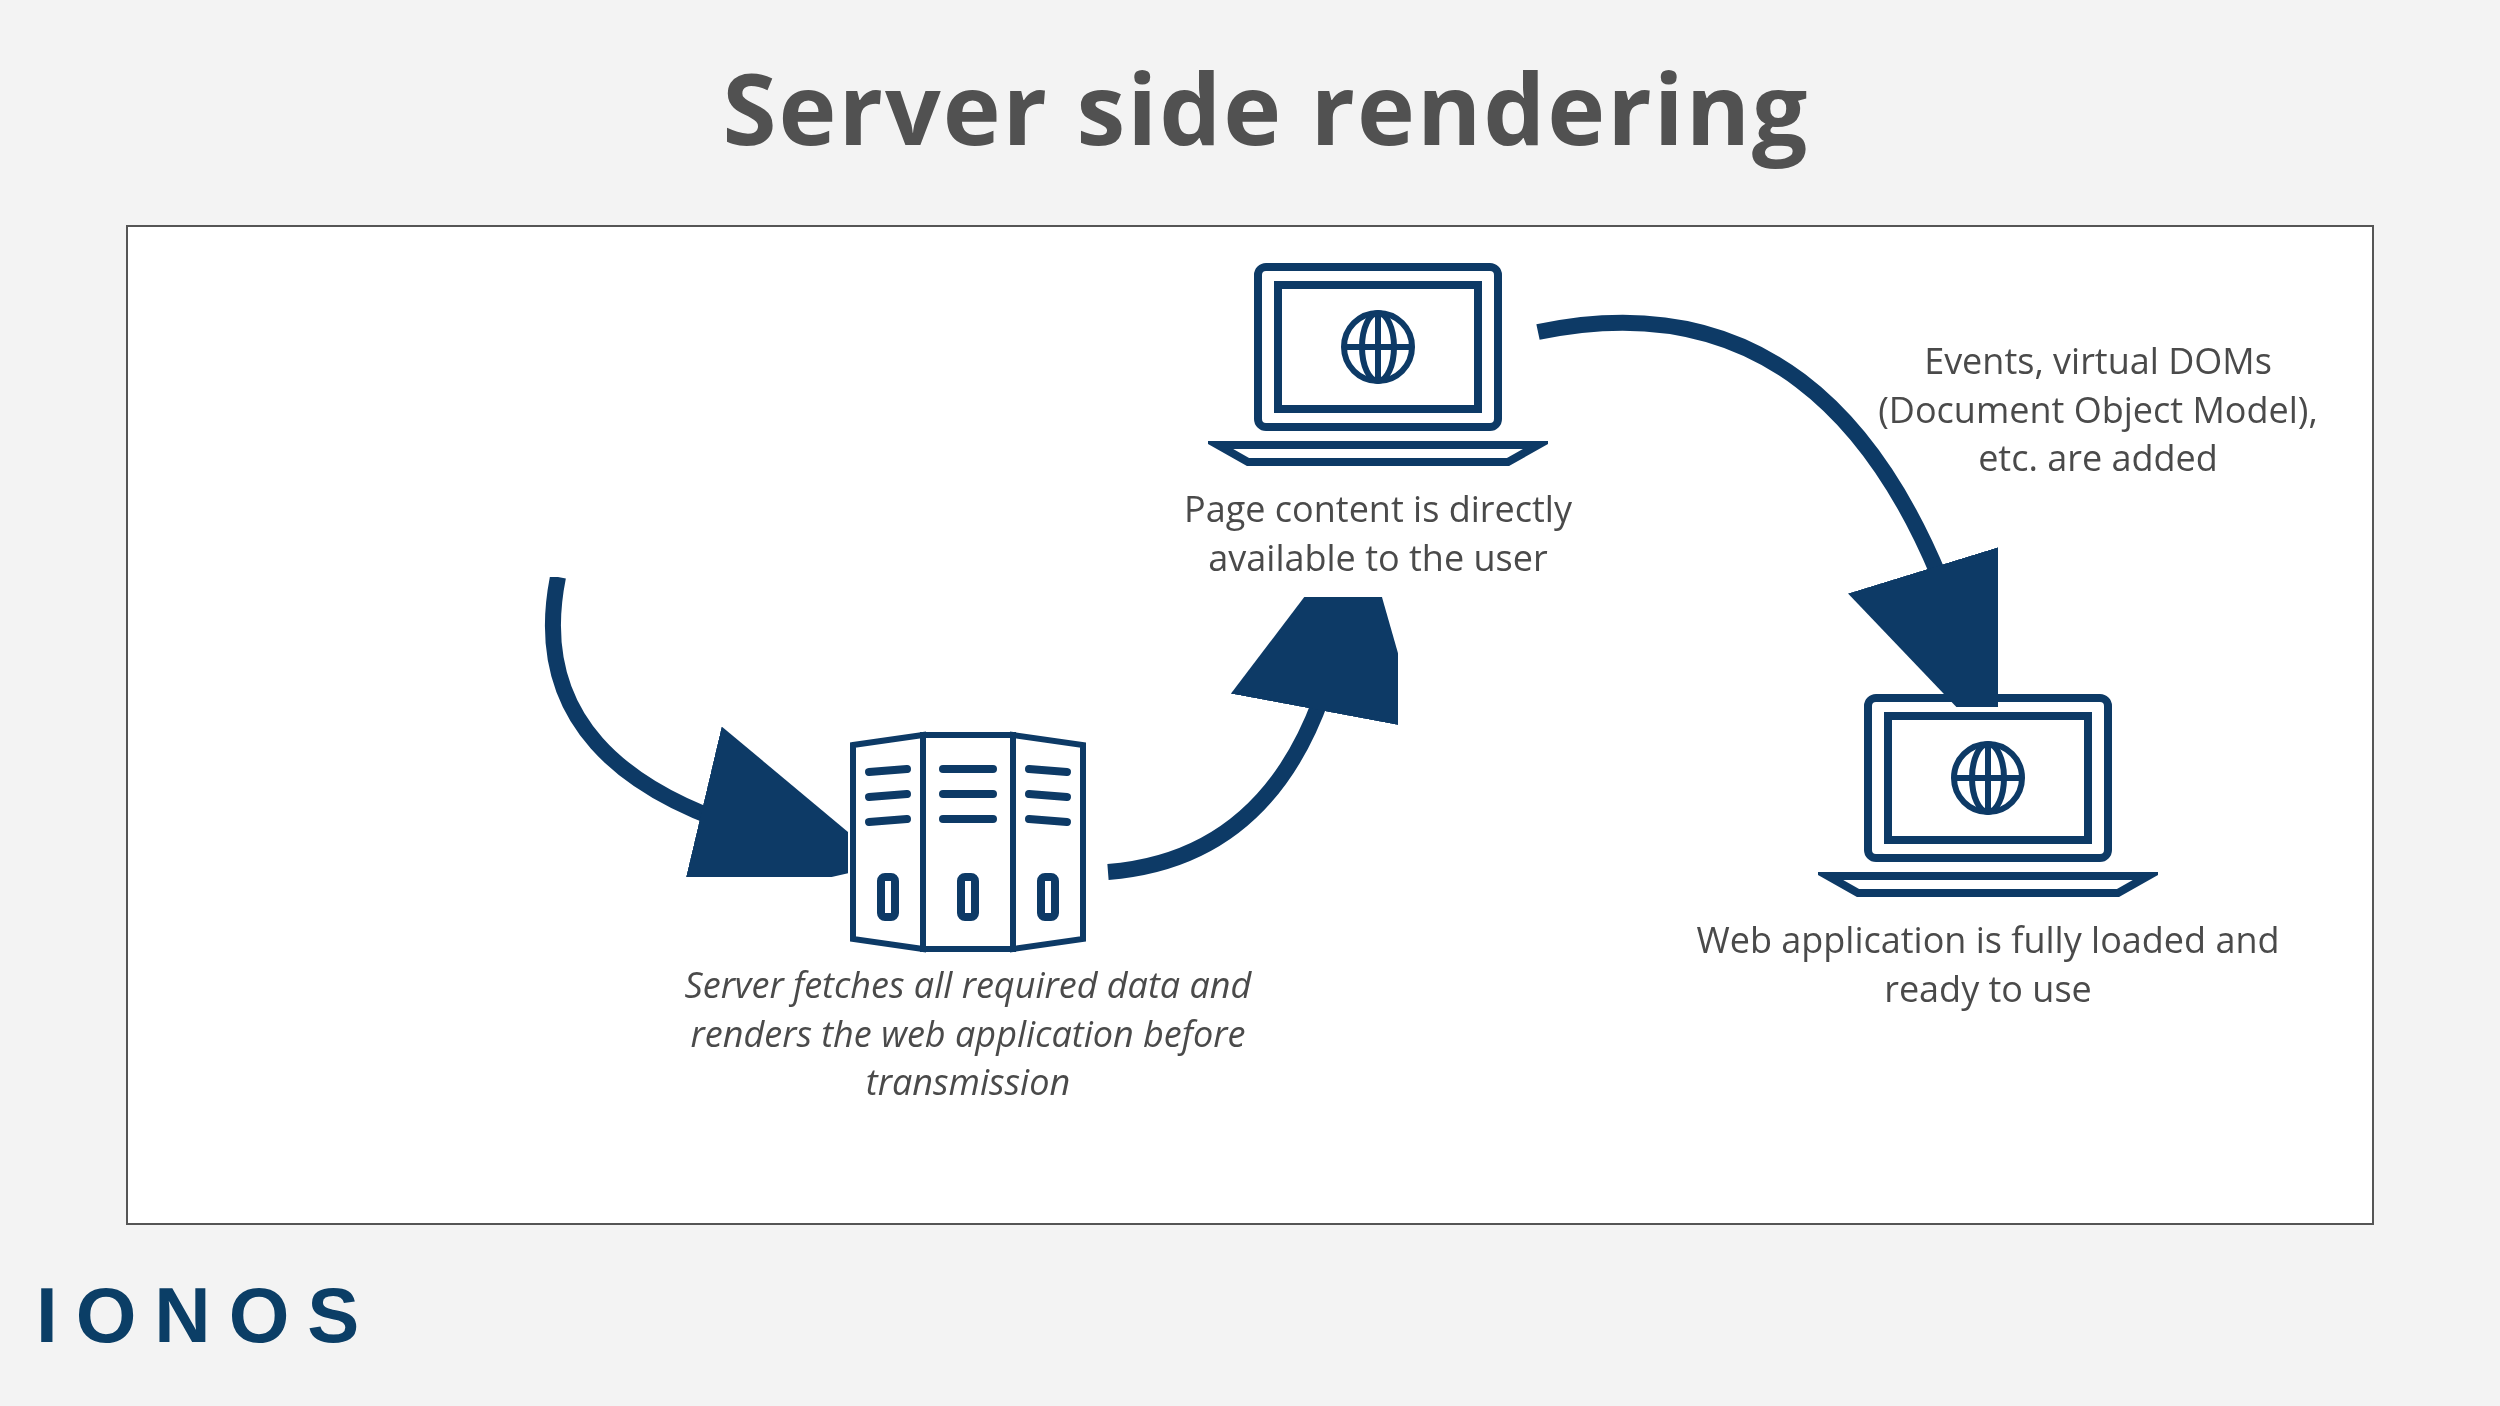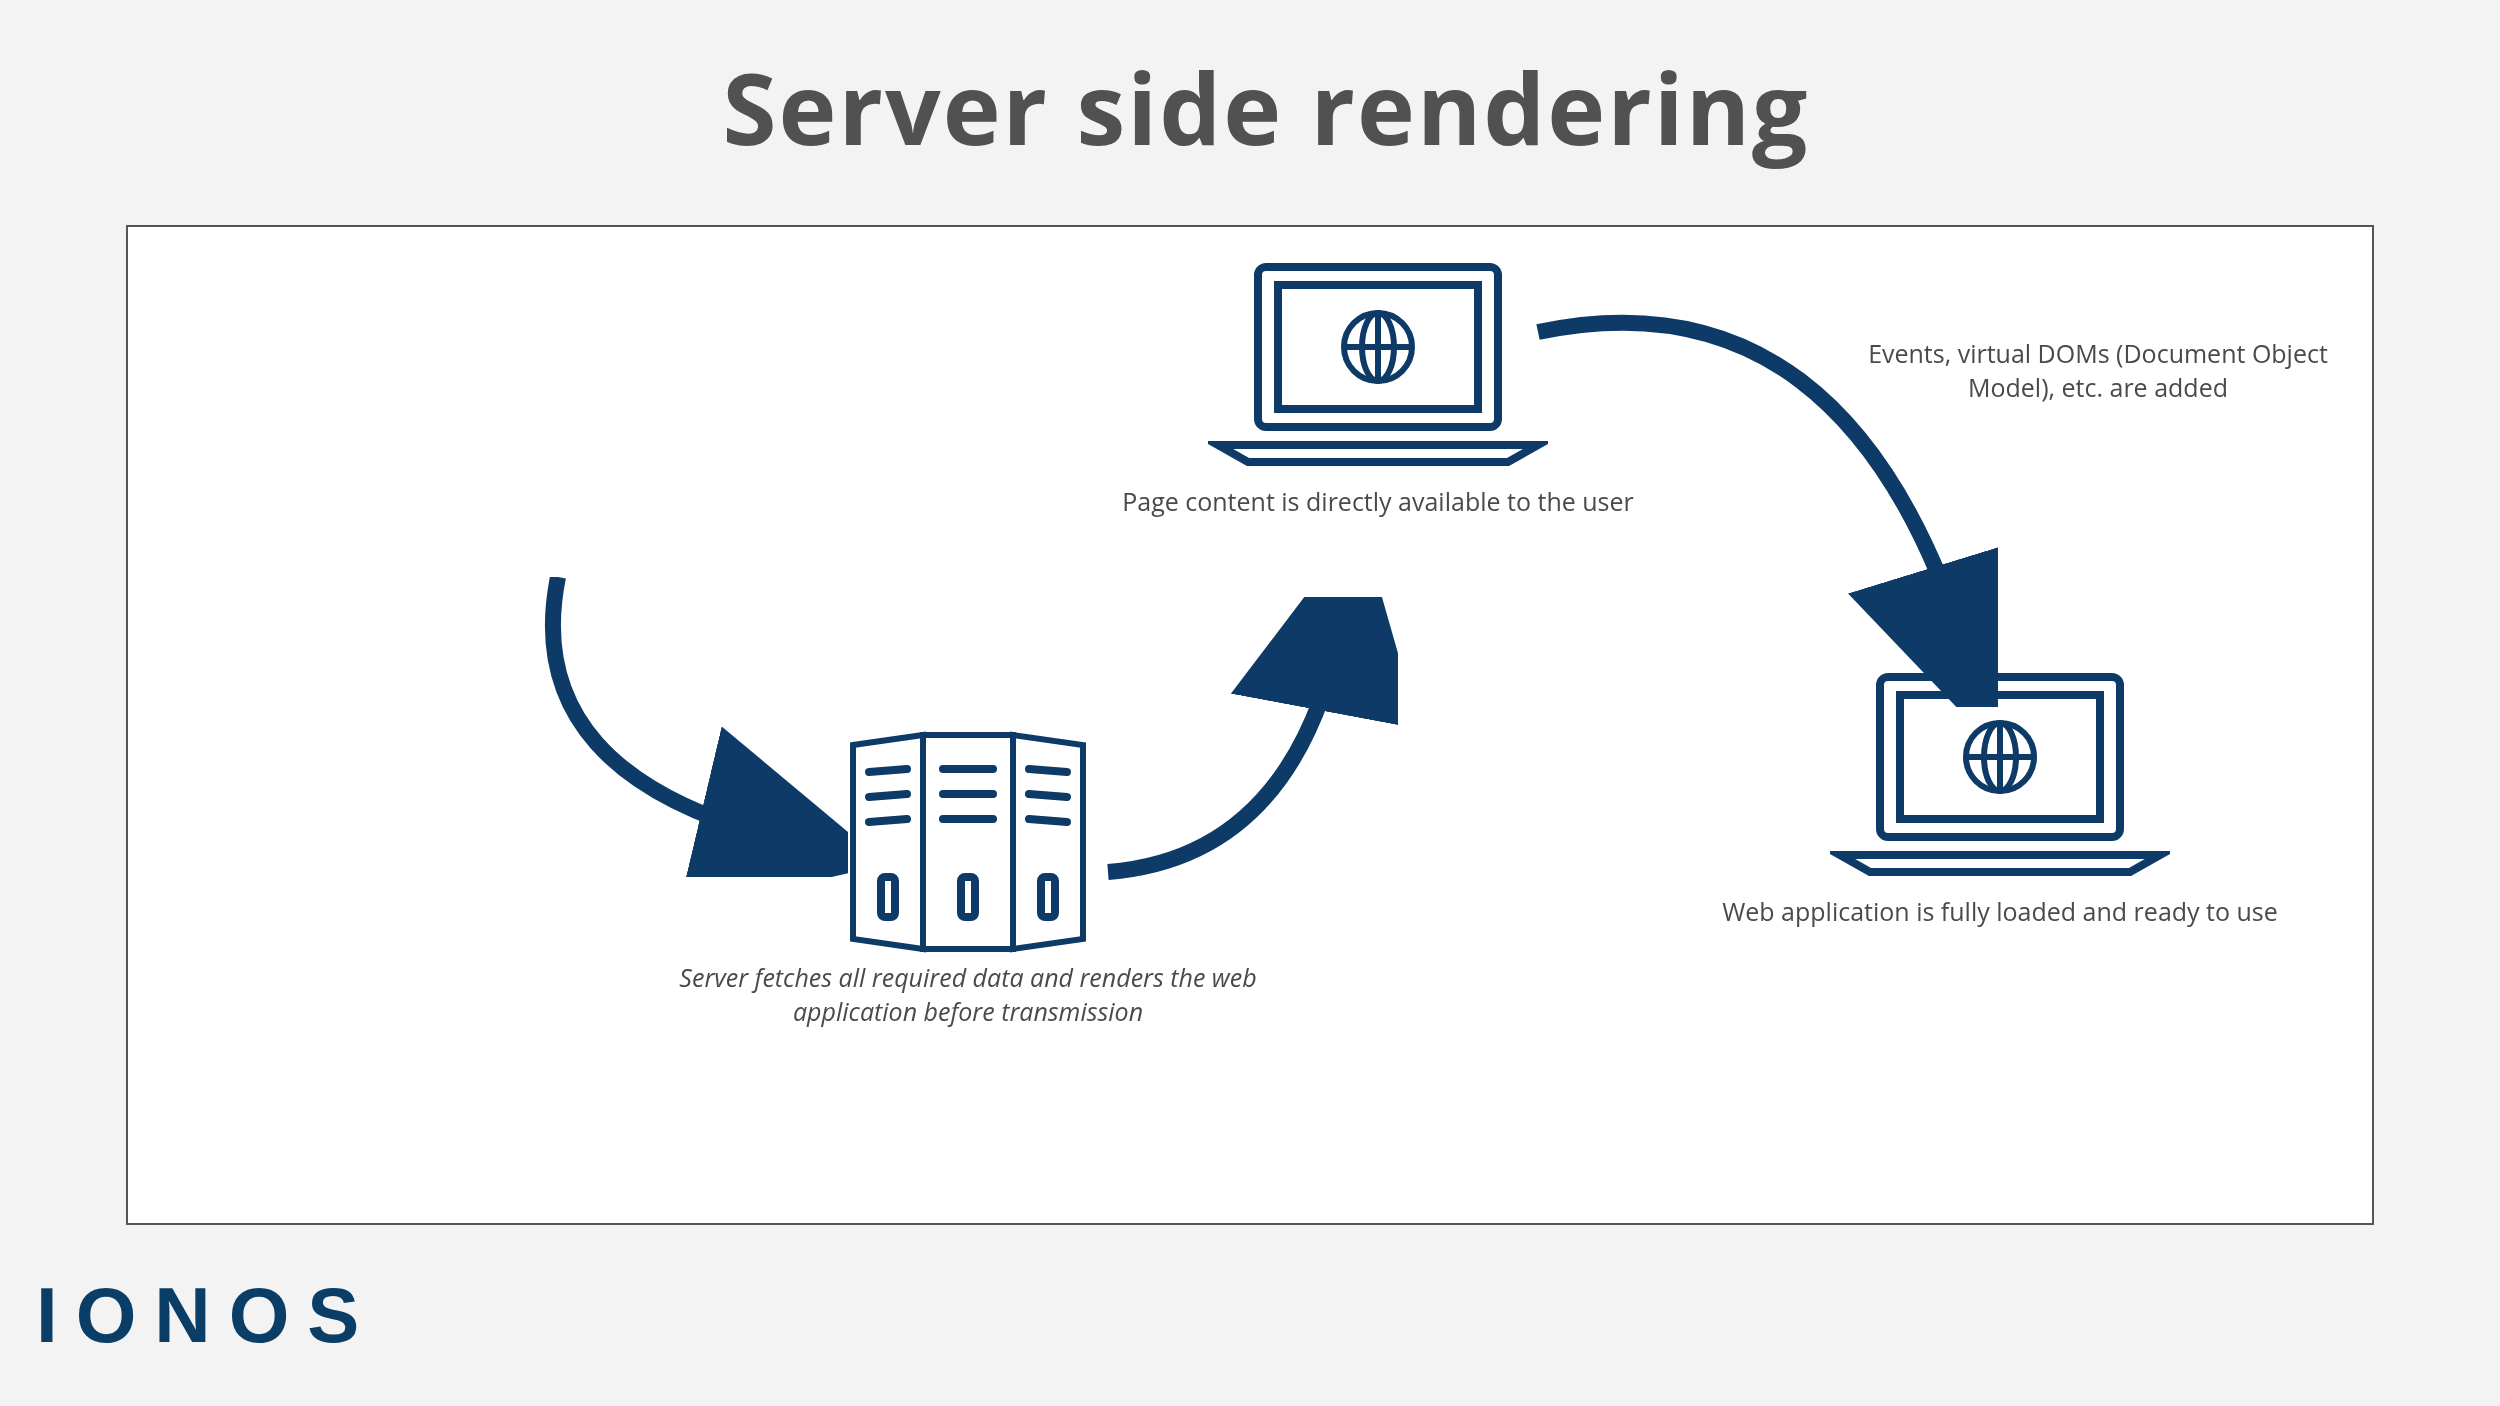--- a/index.html
+++ b/index.html
@@ -26,21 +26,21 @@
     position: absolute;
     top: 225px;
     left: 126px;
     width: 2248px;
     height: 1000px;
     background: #ffffff;
     border: 2px solid #555555;
   }
   .node { position: absolute; text-align: center; }
   .caption {
-    font-size: 25px;
+    font-size: 36px;
     line-height: 1.35;
     color: #4a4a4a;
     text-align: center;
   }
   .svg-ico { display: block; margin: 0 auto; }
   .arrow-wrap { position: absolute; }
   .logo {
     position: absolute;
     left: 36px;
     top: 1270px;
@@ -132,21 +132,21 @@
         </marker>
       </defs>
       <path d="M 10 45 Q 320 -20 440 370" fill="none" stroke="#0d3a66" stroke-width="16" marker-end="url(#ah3)"></path>
     </svg>
   </div>
 
   <div class="node" style="left:1730px; top:110px; width:480px;">
     <div class="caption">Events, virtual DOMs (Document Object Model), etc. are added</div>
   </div>
 
-  <div class="node" style="left:1550px; top:440px; width:620px;margin-left:12px;">
+  <div class="node" style="left:1550px; top:461px; width:620px;">
     <svg class="svg-ico" width="340" height="210" viewBox="0 0 340 210">
       <g fill="none" stroke="#0d3a66" stroke-width="8">
         <rect x="50" y="10" width="240" height="160" rx="8"></rect>
         <rect x="70" y="28" width="200" height="124"></rect>
         <path d="M10 188 L330 188 L300 205 L40 205 Z" fill="#ffffff"></path>
       </g>
       <g fill="none" stroke="#0d3a66" stroke-width="6">
         <circle cx="170" cy="90" r="34"></circle>
         <line x1="136" y1="90" x2="204" y2="90"></line>
         <line x1="170" y1="56" x2="170" y2="124"></line>

